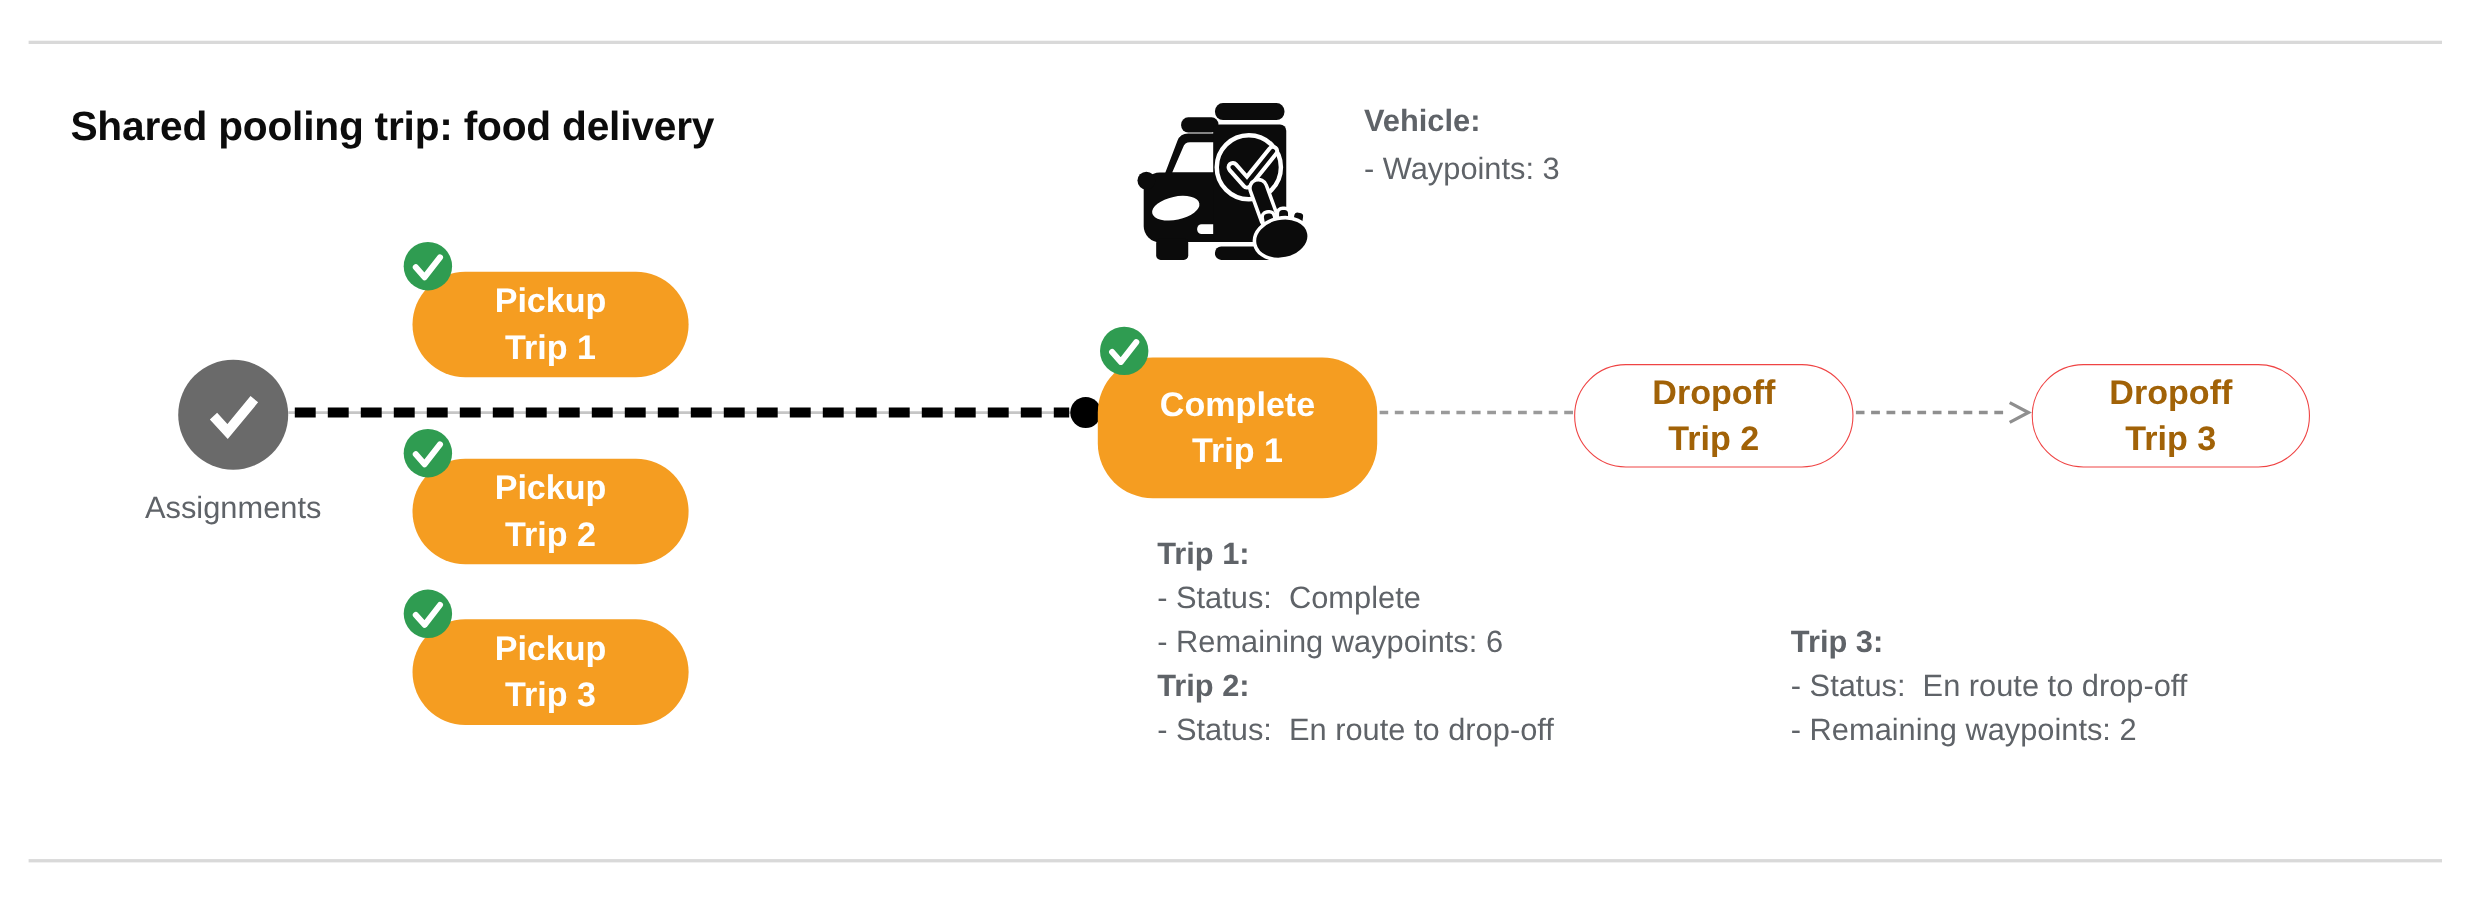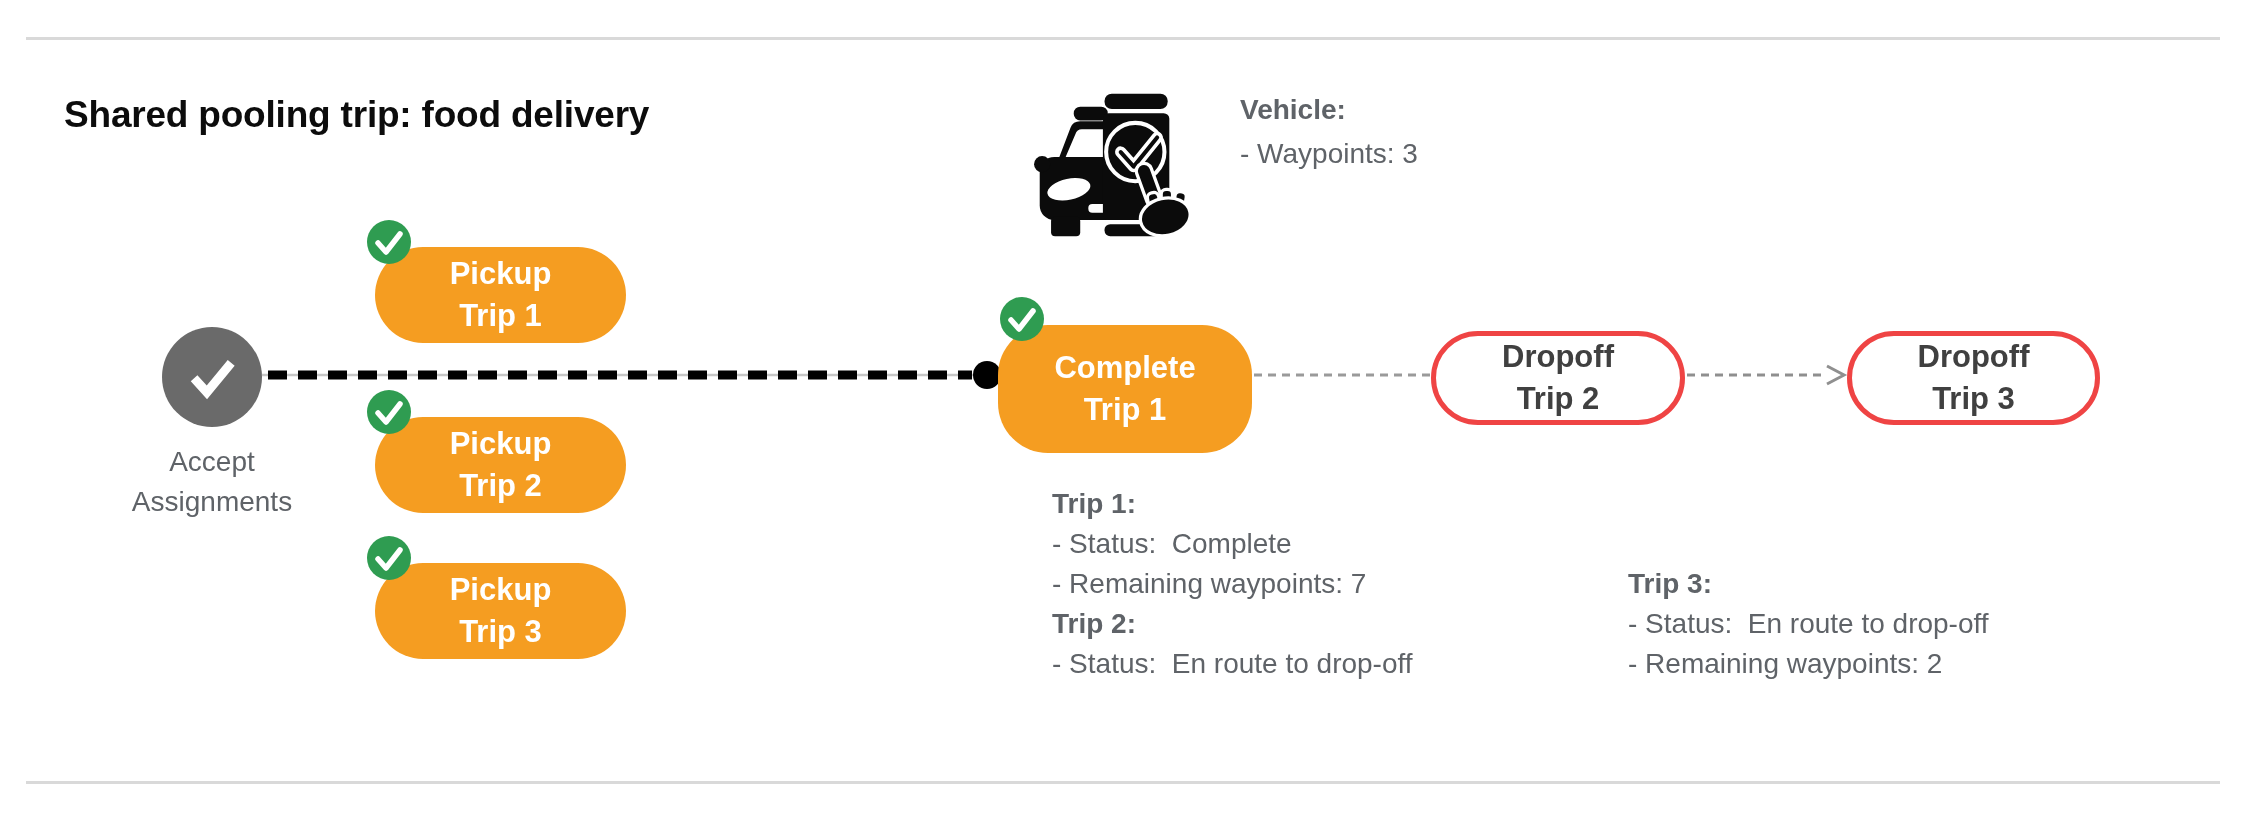--- a/index.html
+++ b/index.html
@@ -72,22 +72,22 @@
     flex-direction: column;
     justify-content: center;
     text-align: center;
     font-size: 31px;
     font-weight: 700;
     line-height: 42px;
   }
   .pill.filled { background: #f59d21; color: #ffffff; }
   .pill.outline {
     background: #ffffff;
-    border: 5px solid #ef4444;
-    color: #404040;
+    border: 1px solid #ef4444;
+    color: #a16207;
     font-weight: 600;
   }
   .badge {
     position: absolute;
     width: 44px;
     height: 44px;
     border-radius: 50%;
     background: #2f9c51;
     display: flex;
     align-items: center;
@@ -146,21 +146,20 @@
     <div class="hdr">Vehicle:</div>
     <div>- Waypoints: 3</div>
   </div>
 
   <div class="node-circle">
     <svg width="64" height="64" viewBox="0 0 100 100">
       <path d="M22,52 L42,74 L80,28" fill="none" stroke="#ffffff" stroke-width="14" stroke-linecap="butt" stroke-linejoin="miter"></path>
     </svg>
   </div>
   <div class="start-label">
-    <div>Accept</div>
     <div>Assignments</div>
   </div>
 
   <svg class="connector" style="left:258px; top:355px;" width="748" height="40">
     <line x1="4" y1="20" x2="730" y2="20" stroke="#c6c6c6" stroke-width="2.5"></line>
     <line x1="10" y1="20" x2="714" y2="20" stroke="#000000" stroke-width="9" stroke-dasharray="19 11"></line>
     <circle cx="729" cy="20" r="14" fill="#000000"></circle>
   </svg>
 
   <svg class="connector" style="left:1254px; top:363px;" width="176" height="24">
@@ -217,21 +216,21 @@
     <div>Trip 2</div>
   </div>
   <div class="pill outline" style="left:1847px; top:331px; width:253px; height:94px;">
     <div>Dropoff</div>
     <div>Trip 3</div>
   </div>
 
   <div class="status-block" style="left:1008px; top:484px;">
     <div class="status-line status-hdr">Trip 1:</div>
     <div class="status-line">- Status:  Complete</div>
-    <div class="status-line">- Remaining waypoints: 7</div>
+    <div class="status-line">- Remaining waypoints: 6</div>
     <div class="status-line status-hdr">Trip 2:</div>
     <div class="status-line">- Status:  En route to drop-off</div>
   </div>
 
   <div class="status-block" style="left:1584px; top:564px;">
     <div class="status-line status-hdr">Trip 3:</div>
     <div class="status-line">- Status:  En route to drop-off</div>
     <div class="status-line">- Remaining waypoints: 2</div>
   </div>
 

